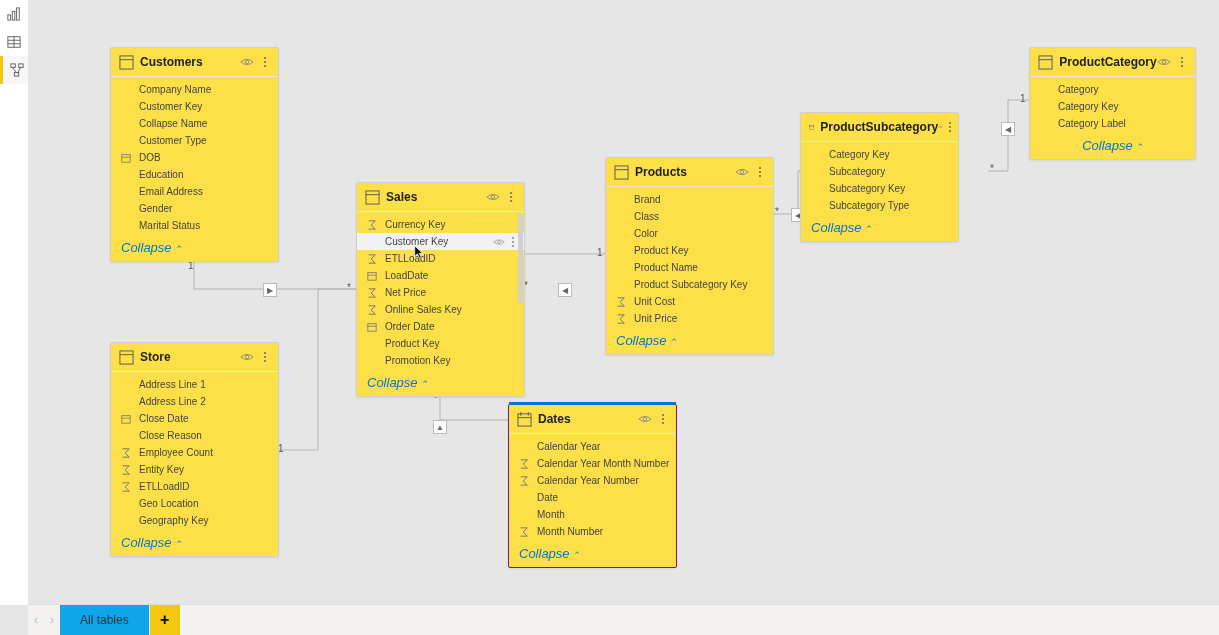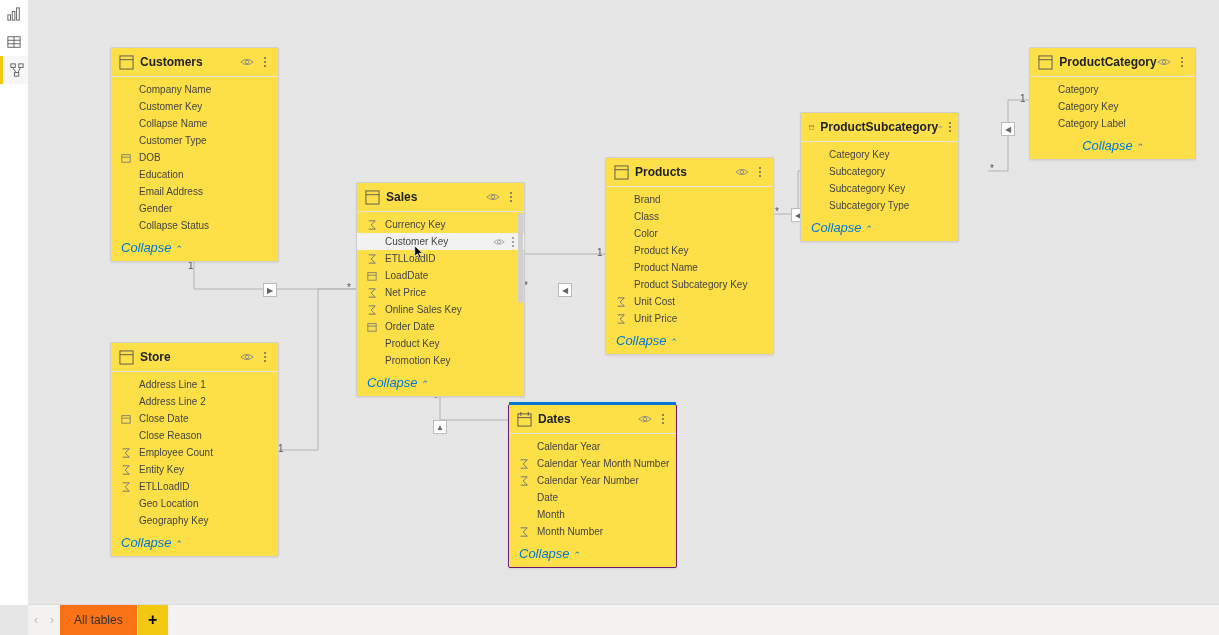--- a/index.html
+++ b/index.html
@@ -4,21 +4,21 @@
 <style>
   html,body{margin:0;padding:0;width:1219px;height:635px;font-family:"Segoe UI",Arial,sans-serif;font-size:12px;color:#333;background:#e6e6e6;overflow:hidden;}
   .canvas{position:absolute;left:28px;top:0;right:0;height:605px;background:#e6e6e6;}
   
   .rail{position:absolute;left:0;top:0;width:28px;height:605px;background:#fff;border-right:1px solid #ddd;}
   .rail .rbtn{width:28px;height:28px;display:flex;align-items:center;justify-content:center;color:#555;}
   .rail .rbtn.active{border-left:3px solid #f2c811;background:#f7f7f7;}
   
   .tabbar{position:absolute;left:28px;right:0;bottom:0;height:30px;background:#f3f2f1;border-top:1px solid #ddd;display:flex;align-items:stretch;}
   .tabnav{width:16px;display:flex;align-items:center;justify-content:center;color:#bbb;background:#f3f2f1;}
-  .tab{padding:0 14px;display:flex;align-items:center;background:#f97316;border-right:1px solid #e1dfdd;font-size:12px;}
+  .tab{padding:0 20px;display:flex;align-items:center;background:#0ea5e9;border-right:1px solid #e1dfdd;font-size:12px;}
   .addtab{width:30px;display:flex;align-items:center;justify-content:center;background:#f2c811;color:#000;font-size:16px;font-weight:bold;}
   
   .table{position:absolute;background:#fde047;border:1px solid #cfcfcf;box-shadow:0 1px 2px rgba(0,0,0,.08);border-radius:2px;}
   .thead{display:flex;align-items:center;height:28px;border-bottom:1px solid #e5e5e5;padding:0 6px 0 8px;}
   .thead .tico{width:15px;height:15px;color:#555;margin-right:6px;}
   .thead .ttitle{flex:1;font-weight:600;font-size:12px;color:#222;}
   .thead .eye{width:14px;height:14px;color:#888;margin-right:4px;}
   .thead .dots{width:14px;height:14px;color:#666;display:flex;flex-direction:column;align-items:center;justify-content:center;}
   .thead .dots span{width:2px;height:2px;background:#666;border-radius:50%;margin:1px 0;}
   .fields{padding:4px 0 2px 0;max-height:260px;overflow:hidden;}
@@ -160,21 +160,21 @@
         <div class="frow">
           <span class="fico"></span>
           <span>Email Address</span>
         </div>
         <div class="frow">
           <span class="fico"></span>
           <span>Gender</span>
         </div>
         <div class="frow">
           <span class="fico"></span>
-          <span>Collapse Status</span>
+          <span>Marital Status</span>
         </div>
       </div>
     <div class="collapse"><a href="#">Collapse</a></div>
   </div>
 
   <div class="table" style="left:328px;top:182px;width:167px;">
     <div class="thead">
       <svg class="tico" viewBox="0 0 16 16">
           <rect x="1" y="1" width="14" height="14" fill="none" stroke="currentColor"></rect>
           <line x1="1" y1="5" x2="15" y2="5" stroke="currentColor"></line>

